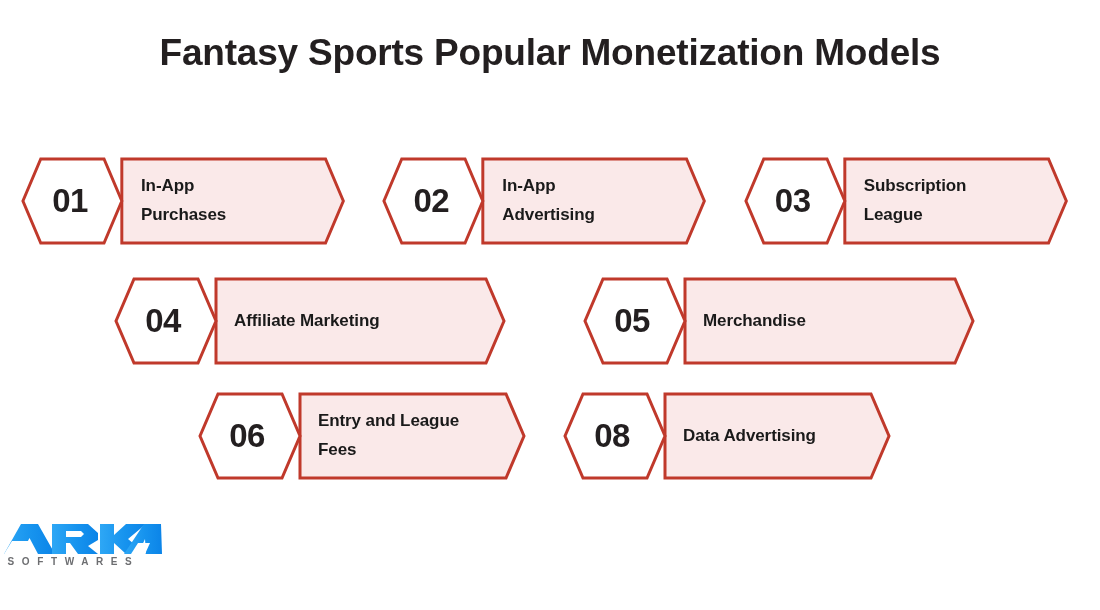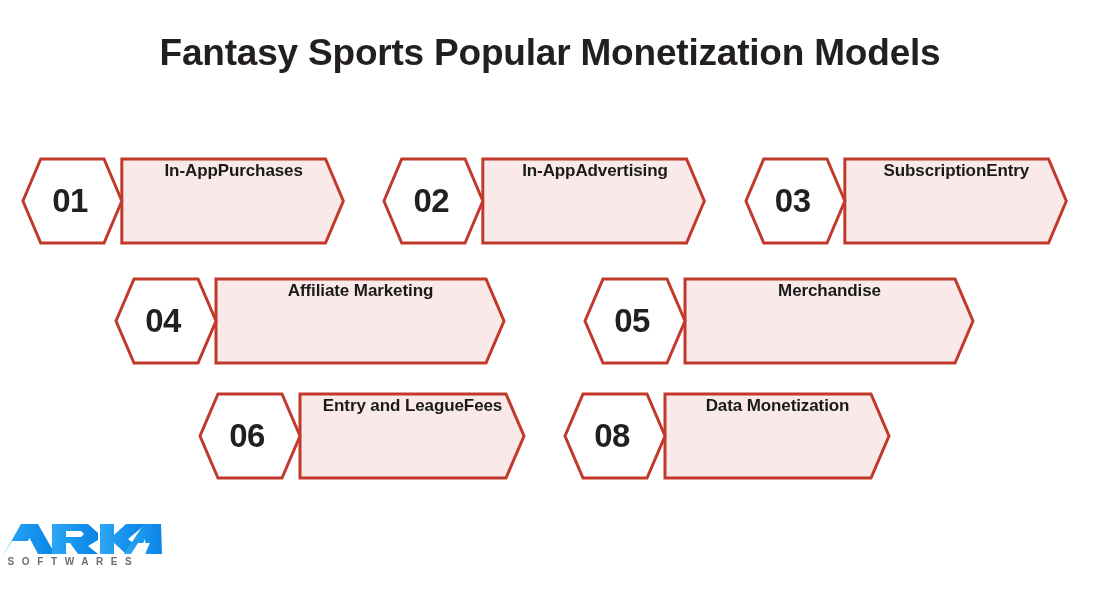--- a/index.html
+++ b/index.html
@@ -88,21 +88,21 @@
   }
 
   
   .label {
     position: absolute;
     left: 106px;
     top: 0;
     height: 88px;
     right: 18px;
     display: flex;
-    flex-direction: row;
+    flex-direction: column;
     justify-content: center;
     font-size: 17px;
     font-weight: 700;
     line-height: 1.68;
     color: #1a1a1a;
     letter-spacing: -0.1px;
     padding-left: 18px;
     box-sizing: border-box;
     font-family: "Liberation Sans", sans-serif;
   }
@@ -163,21 +163,21 @@
     </div>
 
     <div class="item item-w-narrow">
       <svg class="shape" viewBox="0 0 331 88" preserveAspectRatio="none">
         <path d="M106 2 L312 2 L330 44 L312 86 L106 86 Z" fill="#fae9e9" stroke="#c0392b" stroke-width="3" stroke-linejoin="miter"></path>
         <path d="M24 2 L88 2 L106 44 L88 86 L24 86 L6 44 Z" fill="#ffffff" stroke="#c0392b" stroke-width="3" stroke-linejoin="miter"></path>
       </svg>
       <div class="num">03</div>
       <div class="label">
         <span>Subscription</span>
-        <span>Entry</span>
+        <span>League</span>
       </div>
     </div>
 
   </div>
 
   <div class="row row-2">
 
     <div class="item item-w-wide">
       <svg class="shape" viewBox="0 0 395 88" preserveAspectRatio="none">
         <path d="M106 2 L376 2 L394 44 L376 86 L106 86 Z" fill="#fae9e9" stroke="#c0392b" stroke-width="3" stroke-linejoin="miter"></path>
@@ -217,21 +217,21 @@
     </div>
 
 
     <div class="item item-w-narrow">
       <svg class="shape" viewBox="0 0 331 88" preserveAspectRatio="none">
         <path d="M106 2 L312 2 L330 44 L312 86 L106 86 Z" fill="#fae9e9" stroke="#c0392b" stroke-width="3" stroke-linejoin="miter"></path>
         <path d="M24 2 L88 2 L106 44 L88 86 L24 86 L6 44 Z" fill="#ffffff" stroke="#c0392b" stroke-width="3" stroke-linejoin="miter"></path>
       </svg>
       <div class="num">08</div>
       <div class="label">
-        <span>Data Monetization</span>
+        <span>Data Advertising</span>
       </div>
     </div>
 
   </div>
 
   <div class="logo">
     <svg class="logo-mark" width="162" height="30" viewBox="0 0 324 60">
       <defs>
         <linearGradient id="arkaGrad" x1="0" y1="0" x2="1" y2="0">
           <stop offset="0%" stop-color="#2ea7f5"></stop>

